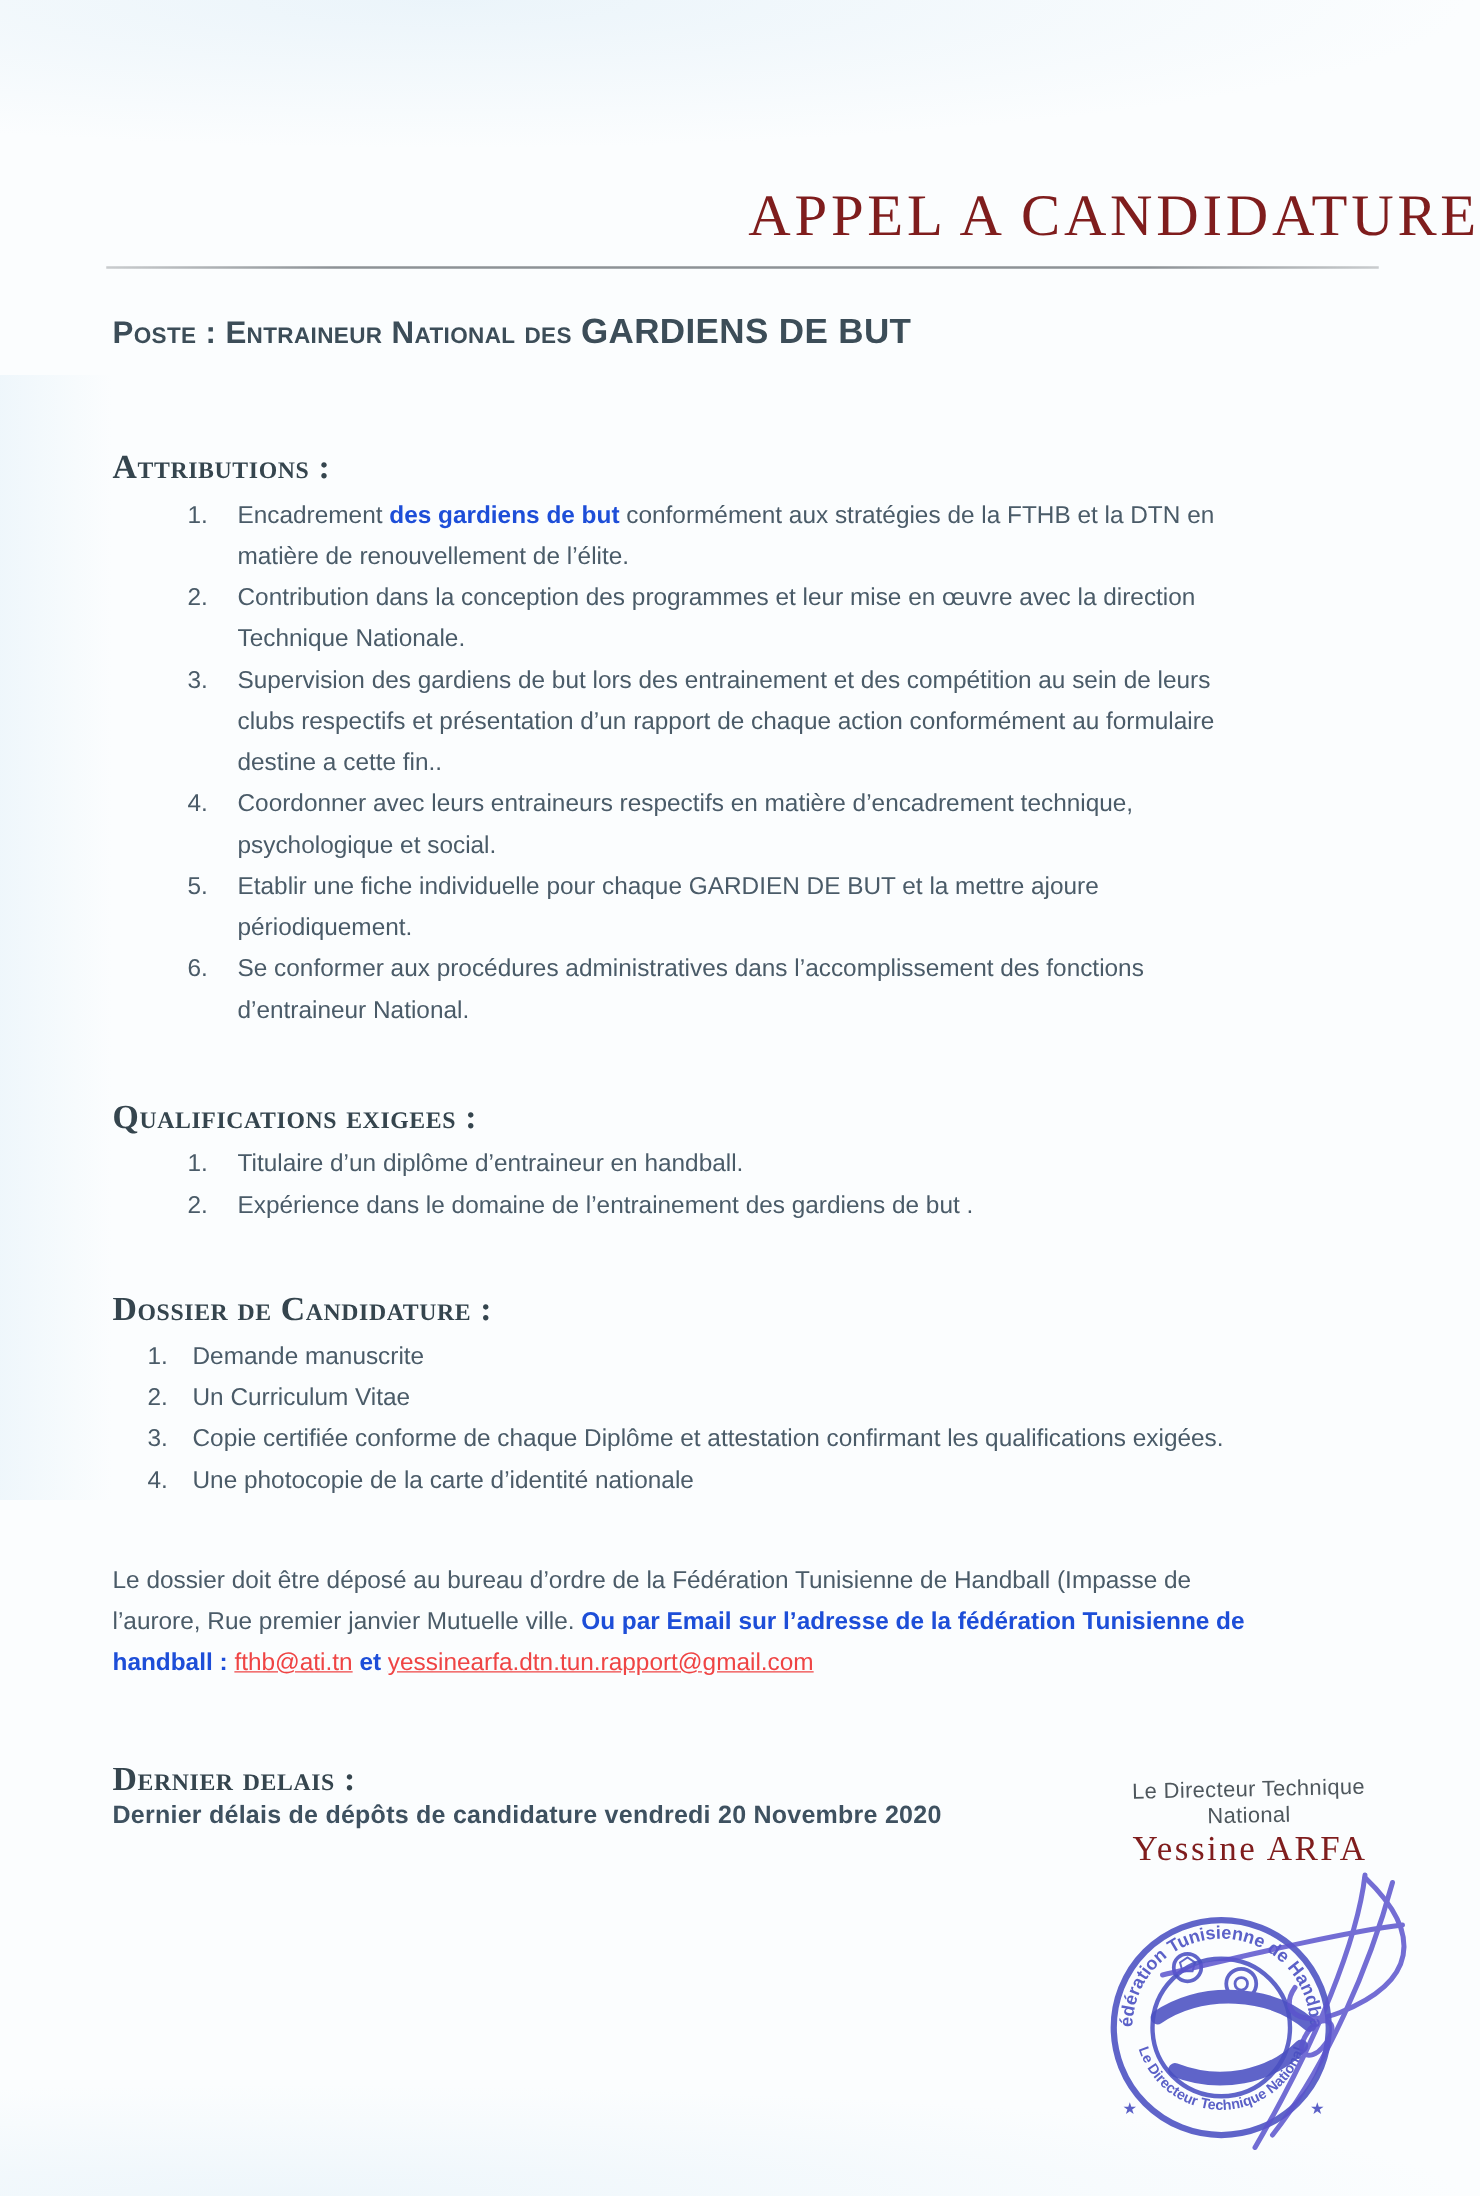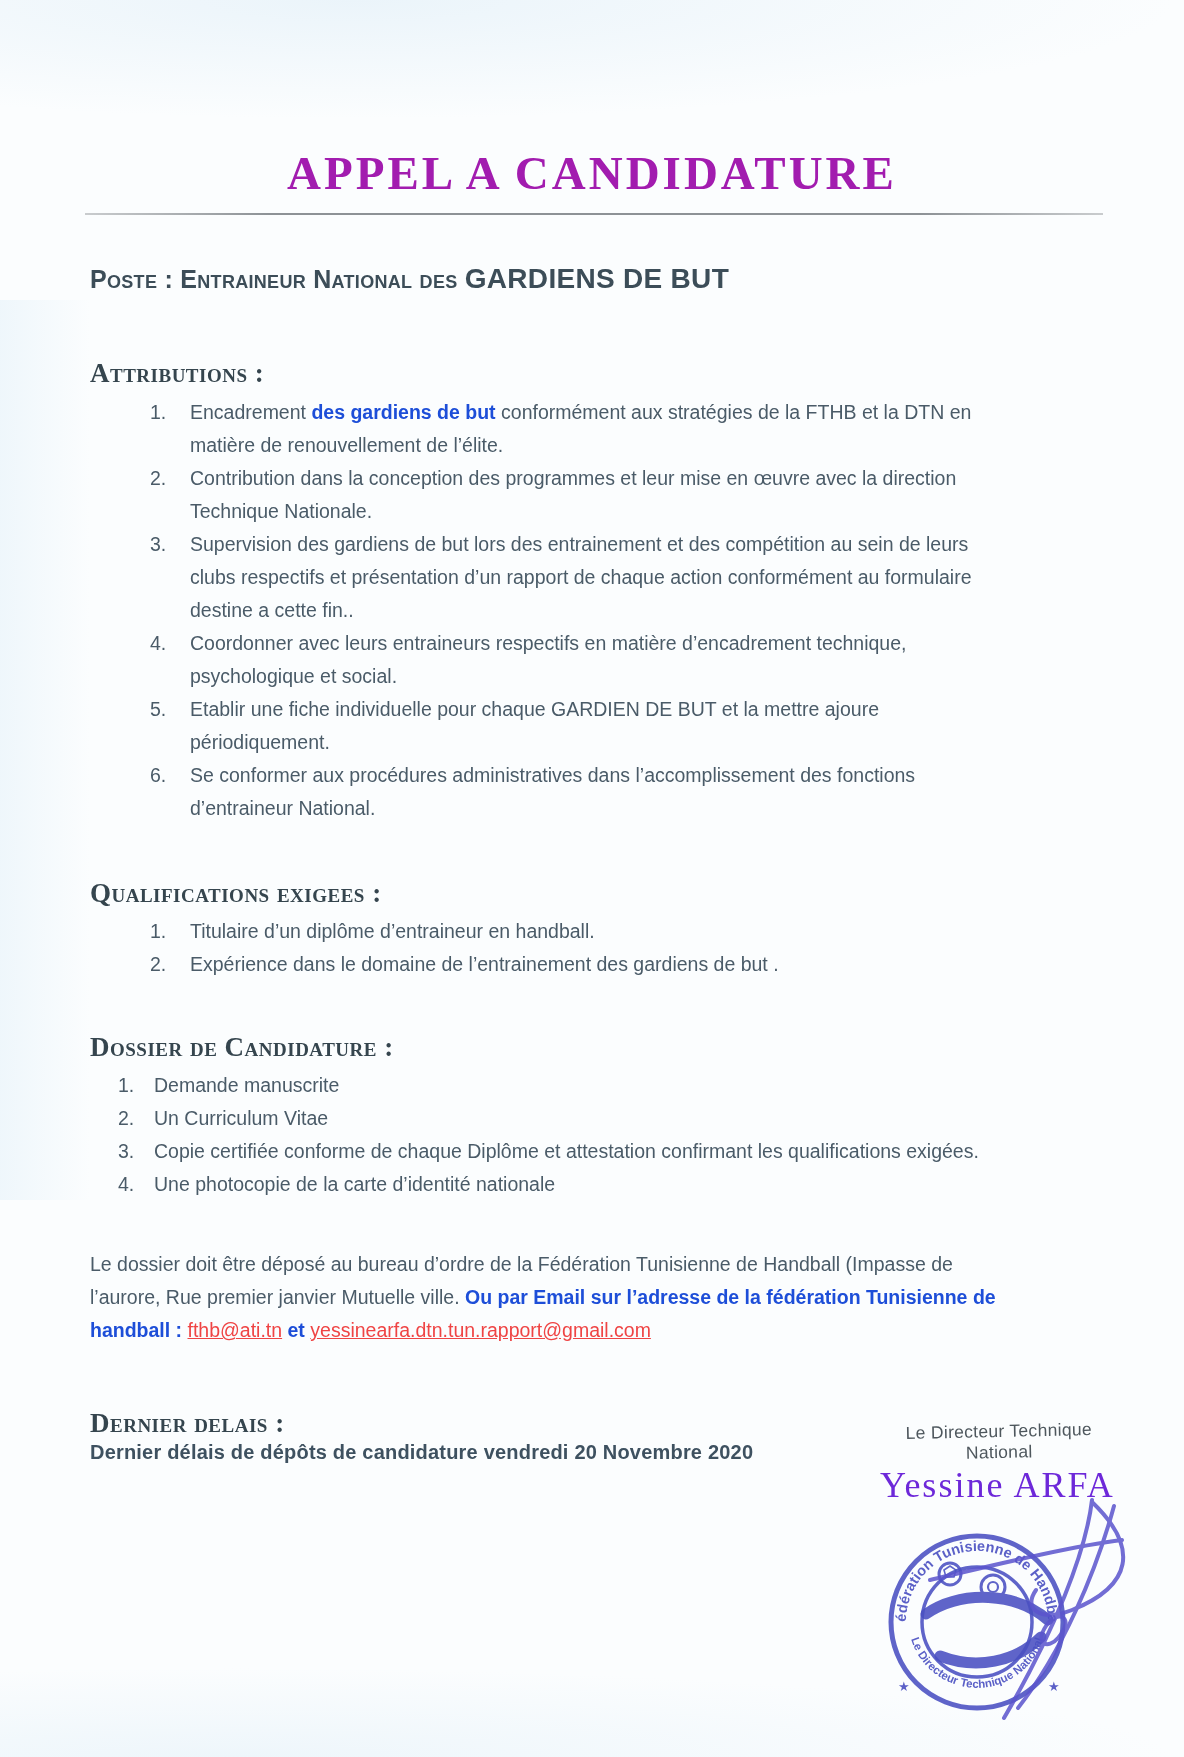--- a/index.html
+++ b/index.html
@@ -15,31 +15,31 @@
   .tint{position:absolute;pointer-events:none;}
   .tint-top{left:0;top:0;width:100%;height:120px;
     background:radial-gradient(ellipse at 30% 0%,rgba(205,228,243,.35),rgba(205,228,243,0) 70%);}
   .tint-left{left:0;top:300px;width:90px;height:900px;
     background:linear-gradient(90deg,rgba(210,232,245,.30),rgba(210,232,245,0));}
   .tint-bottom{left:0;bottom:0;width:100%;height:90px;
     background:radial-gradient(ellipse at 20% 100%,rgba(208,230,244,.30),rgba(208,230,244,0) 70%);}
 
   .doc-title{
     position:absolute;top:146px;left:0;width:100%;
-    text-align:center;
+    text-align:right;
     font-family:"Liberation Serif",serif;
     font-size:47px;letter-spacing:3px;
-    color:#a21caf;font-weight:700;
+    color:#7f1d1d;font-weight:400;
   }
   .title-rule{
     position:absolute;top:213px;left:85px;width:1018px;height:2px;
     background:linear-gradient(90deg,#c9ccce,#8d9296 18%,#8d9296 82%,#c9ccce);
   }
 
-  .poste-line{position:absolute;top:263px;left:90px;font-weight:bold;color:#3c4d58;}
+  .poste-line{position:absolute;top:249px;left:90px;font-weight:bold;color:#3c4d58;}
   .poste-sc{font-variant:small-caps;font-size:25px;letter-spacing:.3px;}
   .poste-big{font-size:28px;letter-spacing:.3px;}
 
   .sec-heading{
     position:absolute;left:90px;
     font-family:"Liberation Serif",serif;
     font-variant:small-caps;font-weight:bold;
     font-size:27px;letter-spacing:.5px;color:#35454e;
   }
   .list{position:absolute;left:150px;width:866px;font-size:19.5px;line-height:33px;}
@@ -63,21 +63,21 @@
   }
 
   .sig-title{
     position:absolute;top:1421px;left:874px;width:250px;
     font-size:17.5px;color:#4e575d;text-align:center;
     transform:rotate(-1.2deg);letter-spacing:.3px;
   }
   .sig-name{
     position:absolute;top:1464px;left:880px;width:240px;
     font-family:"Liberation Serif",serif;
-    font-size:36px;color:#6d28d9;text-align:left;letter-spacing:2px;
+    font-size:28px;color:#7f1d1d;text-align:center;letter-spacing:2px;
   }
   .stamp-svg{position:absolute;left:840px;top:1490px;}
 </style>
 </head>
 <body>
 
 <div class="page">
 
   <div class="tint tint-top"></div>
   <div class="tint tint-left"></div>

